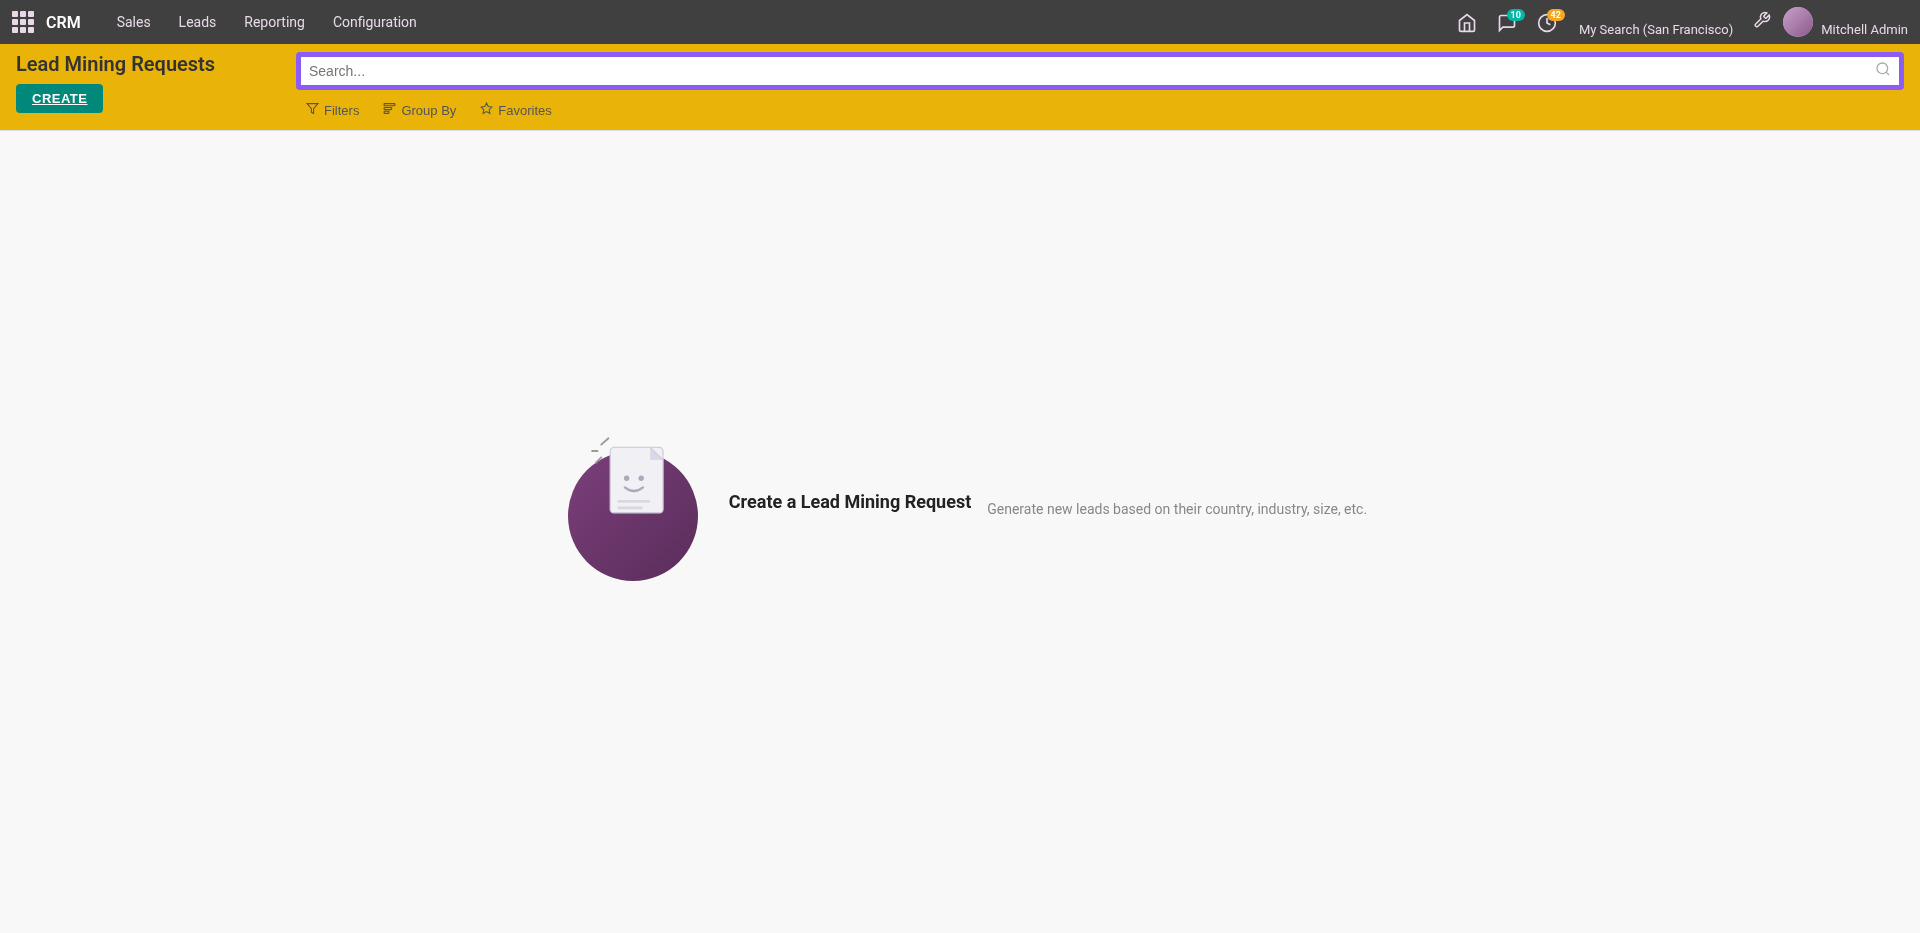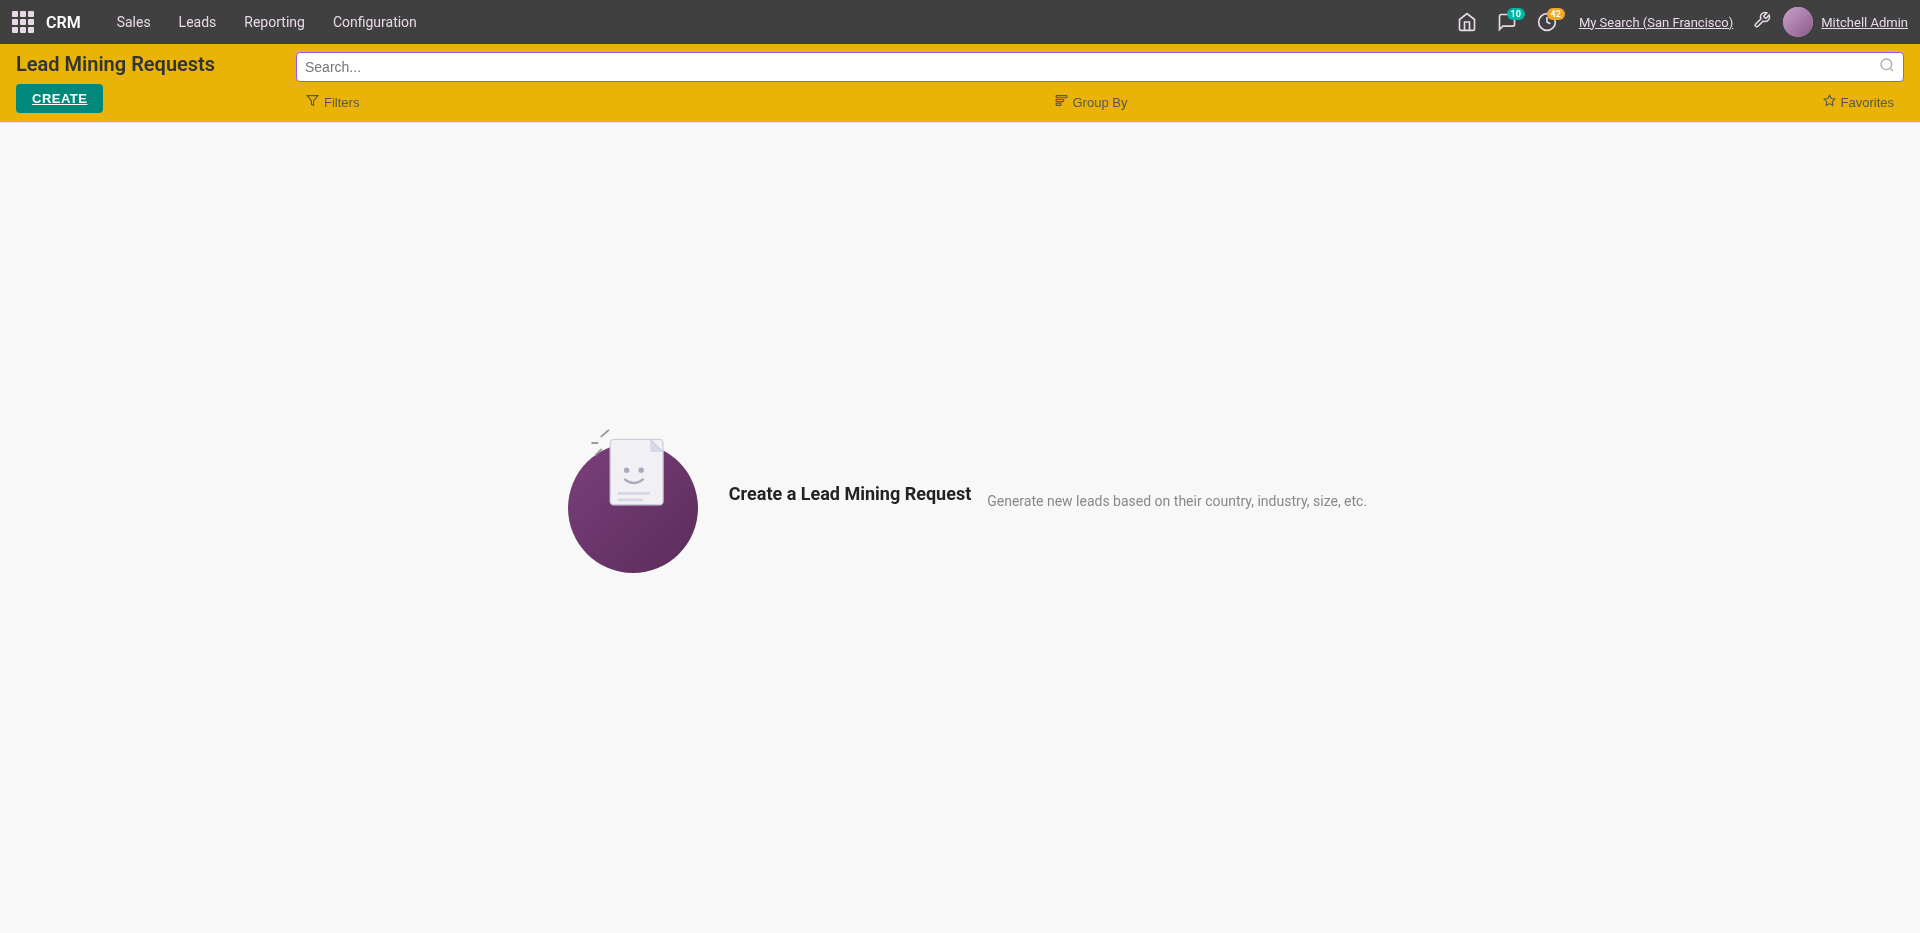--- a/index.html
+++ b/index.html
@@ -39,23 +39,22 @@
     .topnav-menu-item {
       color: #e8d8e8;
       font-size: 14px;
       padding: 6px 12px;
       border-radius: 4px;
       cursor: pointer;
     }
     .topnav-right {
       margin-left: auto;
       display: flex;
-      align-items: center;
+      align-items: flex-end;
       gap: 8px;
-      text-decoration: underline;
     }
     .topnav-icon-btn {
       position: relative;
       color: #e8d8e8;
       cursor: pointer;
       font-size: 18px;
       padding: 4px 6px;
       display: flex;
       align-items: center;
     }
@@ -151,21 +150,21 @@
 
     .subheader-center {
       flex: 1;
       display: flex;
       flex-direction: column;
       gap: 0;
     }
     .search-bar-row {
       display: flex;
       align-items: center;
-      border: 1px solid #8b5cf6;
+      border: 5px solid #8b5cf6;
       border-radius: 4px;
       padding: 4px 8px;
       background: #fff;
       margin-bottom: 2px;
     }
     .search-input {
       border: none;
       outline: none;
       font-size: 14px;
       color: #333;
@@ -175,21 +174,20 @@
     .search-icon {
       color: #aaa;
       font-size: 16px;
       cursor: pointer;
     }
     .filter-row {
       display: flex;
       align-items: center;
       gap: 4px;
       padding: 6px 0 8px 0;
-      justify-content: space-between;
     }
     .filter-btn {
       display: flex;
       align-items: center;
       gap: 5px;
       padding: 4px 10px;
       font-size: 13px;
       color: #555;
       cursor: pointer;
       border-radius: 4px;

